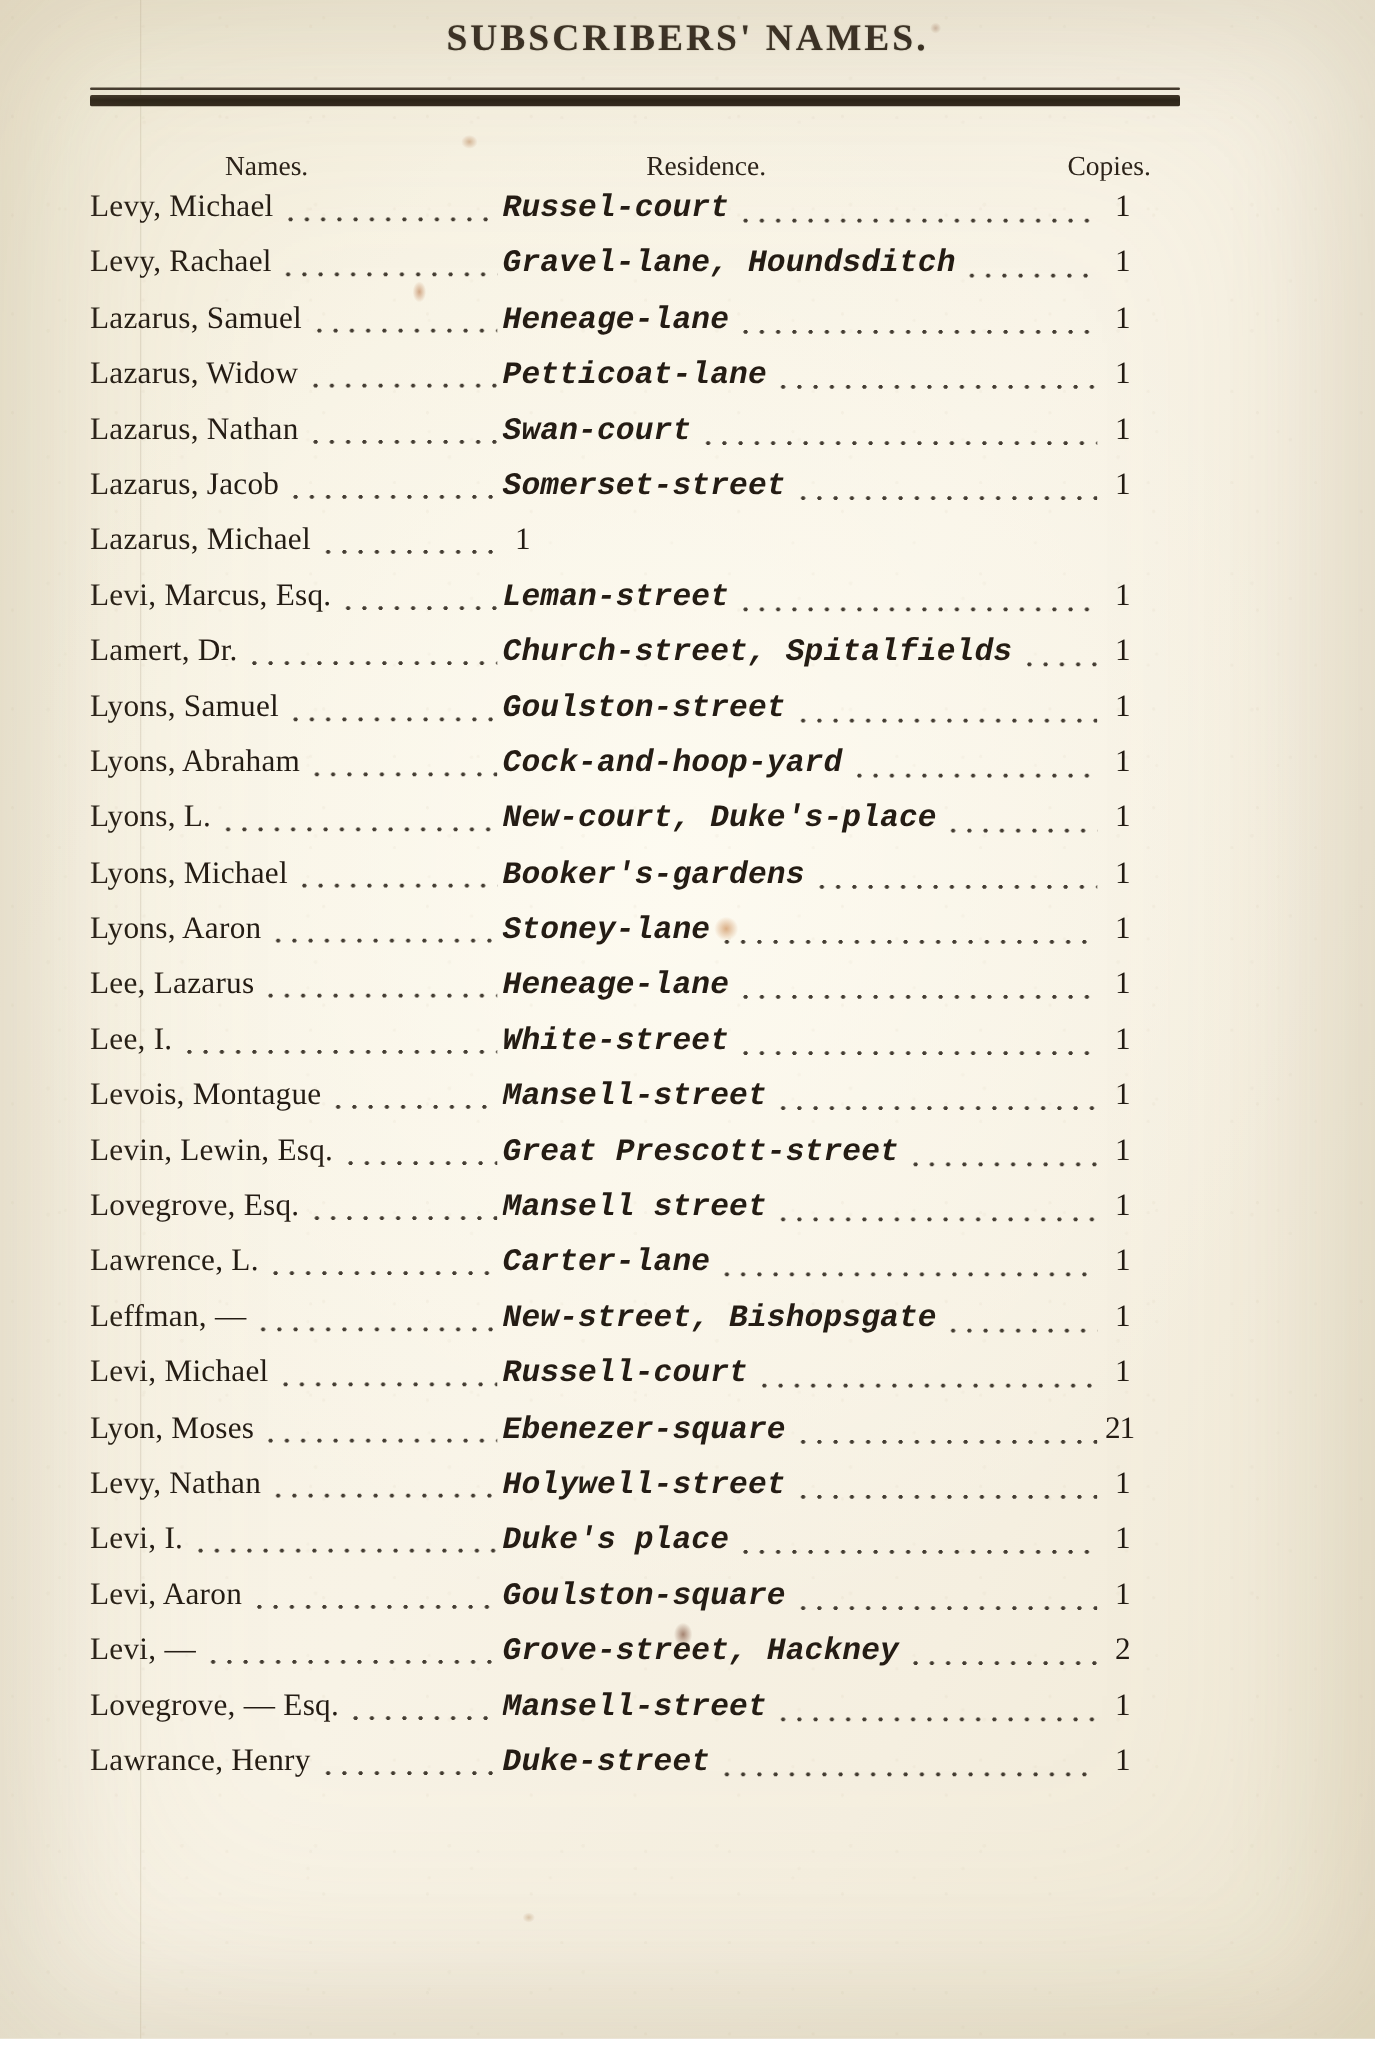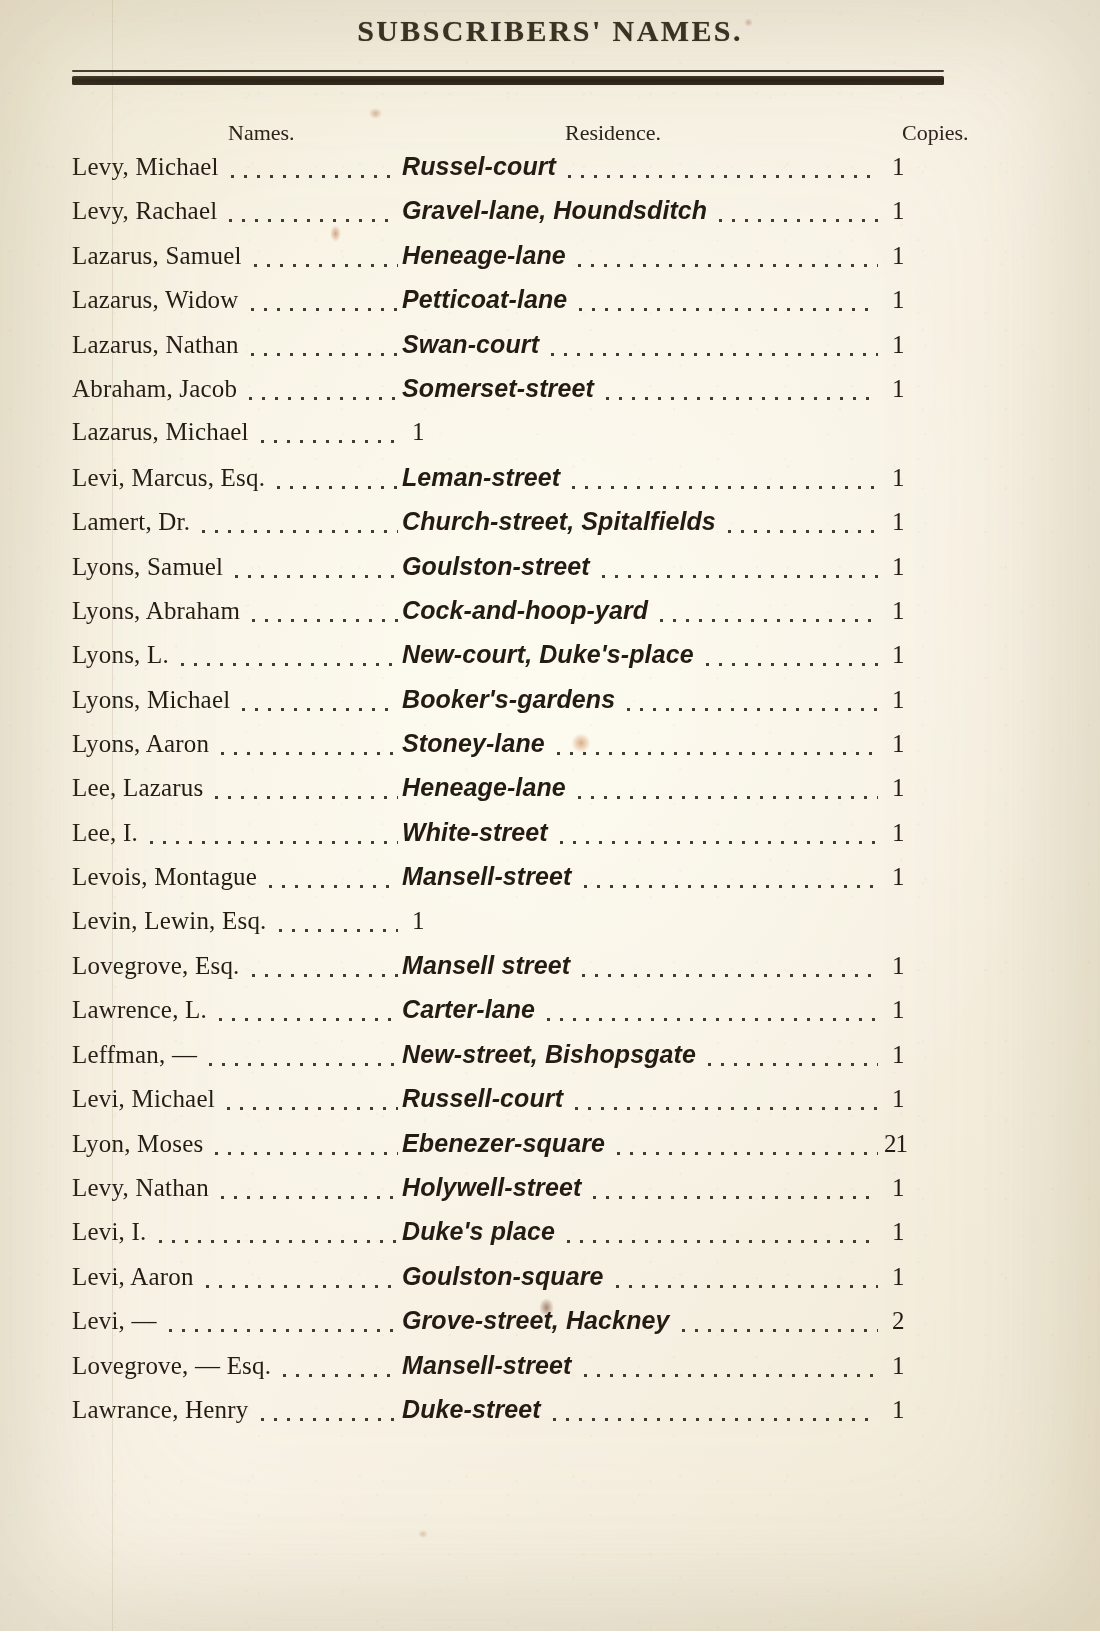--- a/index.html
+++ b/index.html
@@ -95,21 +95,20 @@
     top: 120px;
     left: 72px;
     width: 890px;
     height: 28px;
   }
   .caption {
     position: absolute;
     font-size: 22px;
     color: #2a2118;
     font-family: "Liberation Serif", "DejaVu Serif", serif;
-    margin-left: 48px;
   }
   #cap-names    { left: 108px; }
   #cap-residence{ left: 445px; }
   #cap-copies   { left: 782px; }
 
   
   #rows {
     position: absolute;
     top: 152px;
     left: 72px;
@@ -140,21 +139,21 @@
 
   .res-cell {
     width: 480px;
     flex: 0 0 480px;
     display: flex;
     align-items: baseline;
     overflow: hidden;
     white-space: nowrap;
   }
   .res-text {
-    font-family: Liberation Sans, sans-serif;
+    font-family: Liberation Mono, monospace;
     font-style: italic;
     font-weight: bold;
     font-size: 25px;
     color: #241c14;
     letter-spacing: .1px;
   }
 
   
   .leader {
     flex: 1 1 auto;
@@ -289,21 +288,21 @@
           <span class="leader"></span>
         </div>
         <div class="res-cell">
           <span class="res-text">Swan-court</span>
           <span class="leader"></span>
         </div>
         <div class="copies-cell">1</div>
       </div>
       <div class="row">
         <div class="name-cell">
-          <span class="name-text">Abraham, Jacob</span>
+          <span class="name-text">Lazarus, Jacob</span>
           <span class="leader"></span>
         </div>
         <div class="res-cell">
           <span class="res-text">Somerset-street</span>
           <span class="leader"></span>
         </div>
         <div class="copies-cell">1</div>
       </div>
       <div class="row">
         <div class="name-cell">
@@ -418,20 +417,24 @@
         </div>
         <div class="res-cell">
           <span class="res-text">Mansell-street</span>
           <span class="leader"></span>
         </div>
         <div class="copies-cell">1</div>
       </div>
       <div class="row">
         <div class="name-cell">
           <span class="name-text">Levin, Lewin, Esq.</span>
+          <span class="leader"></span>
+        </div>
+        <div class="res-cell">
+          <span class="res-text">Great Prescott-street</span>
           <span class="leader"></span>
         </div>
         <div class="copies-cell">1</div>
       </div>
       <div class="row">
         <div class="name-cell">
           <span class="name-text">Lovegrove, Esq.</span>
           <span class="leader"></span>
         </div>
         <div class="res-cell">

